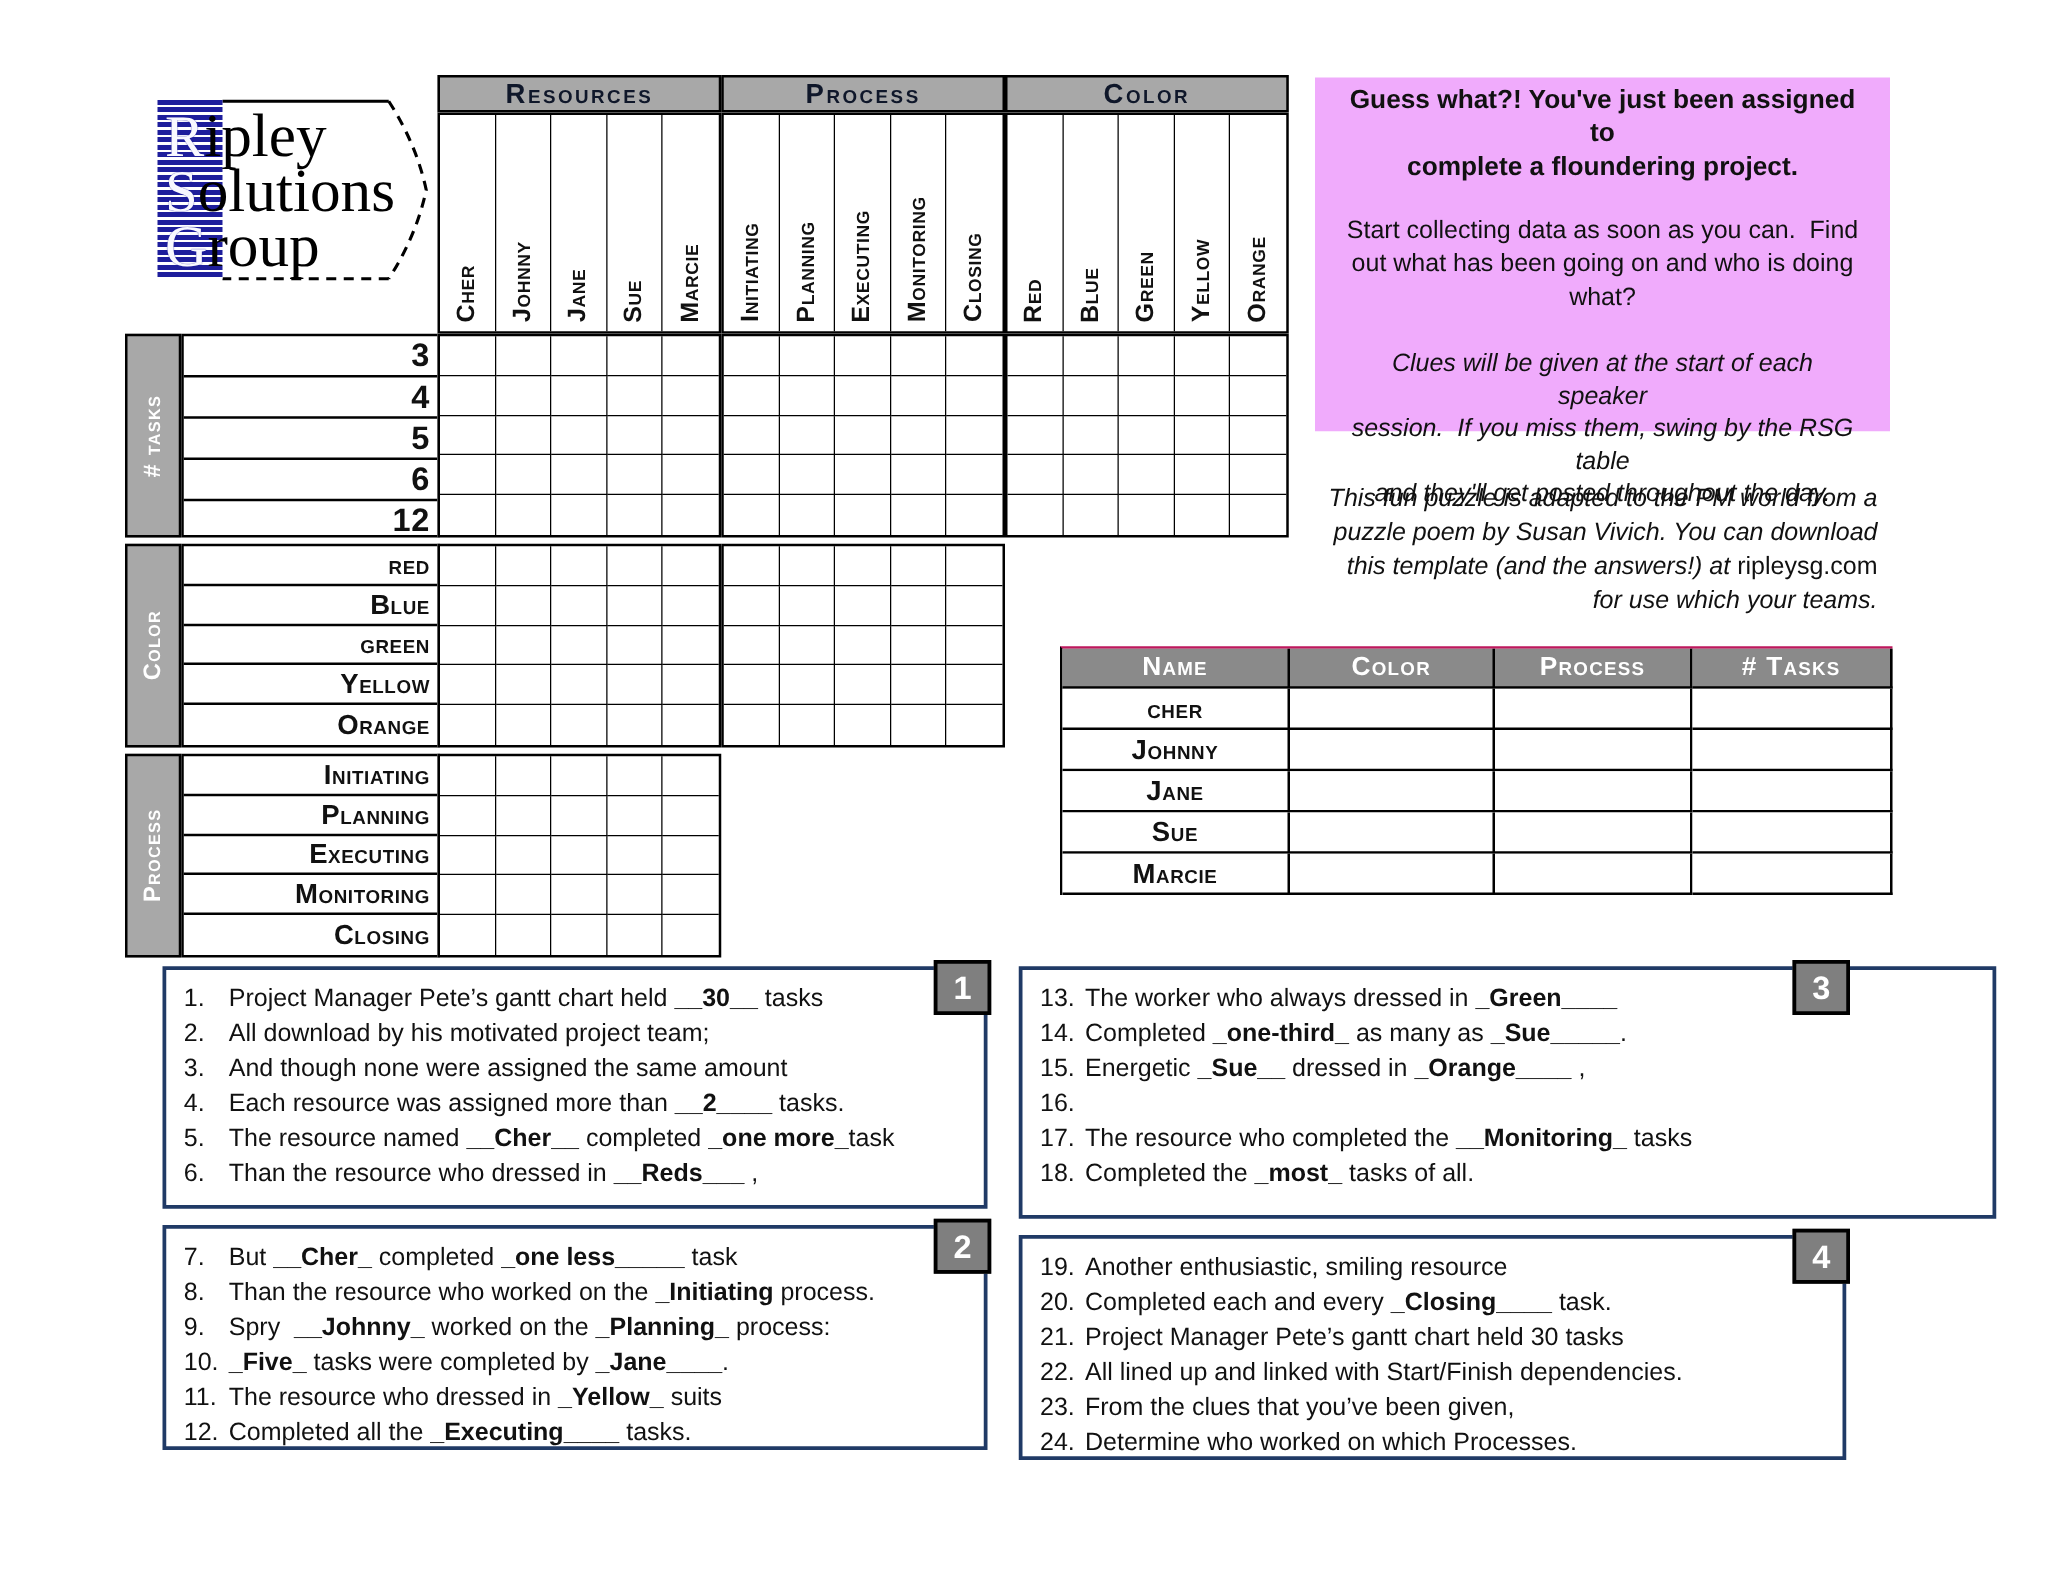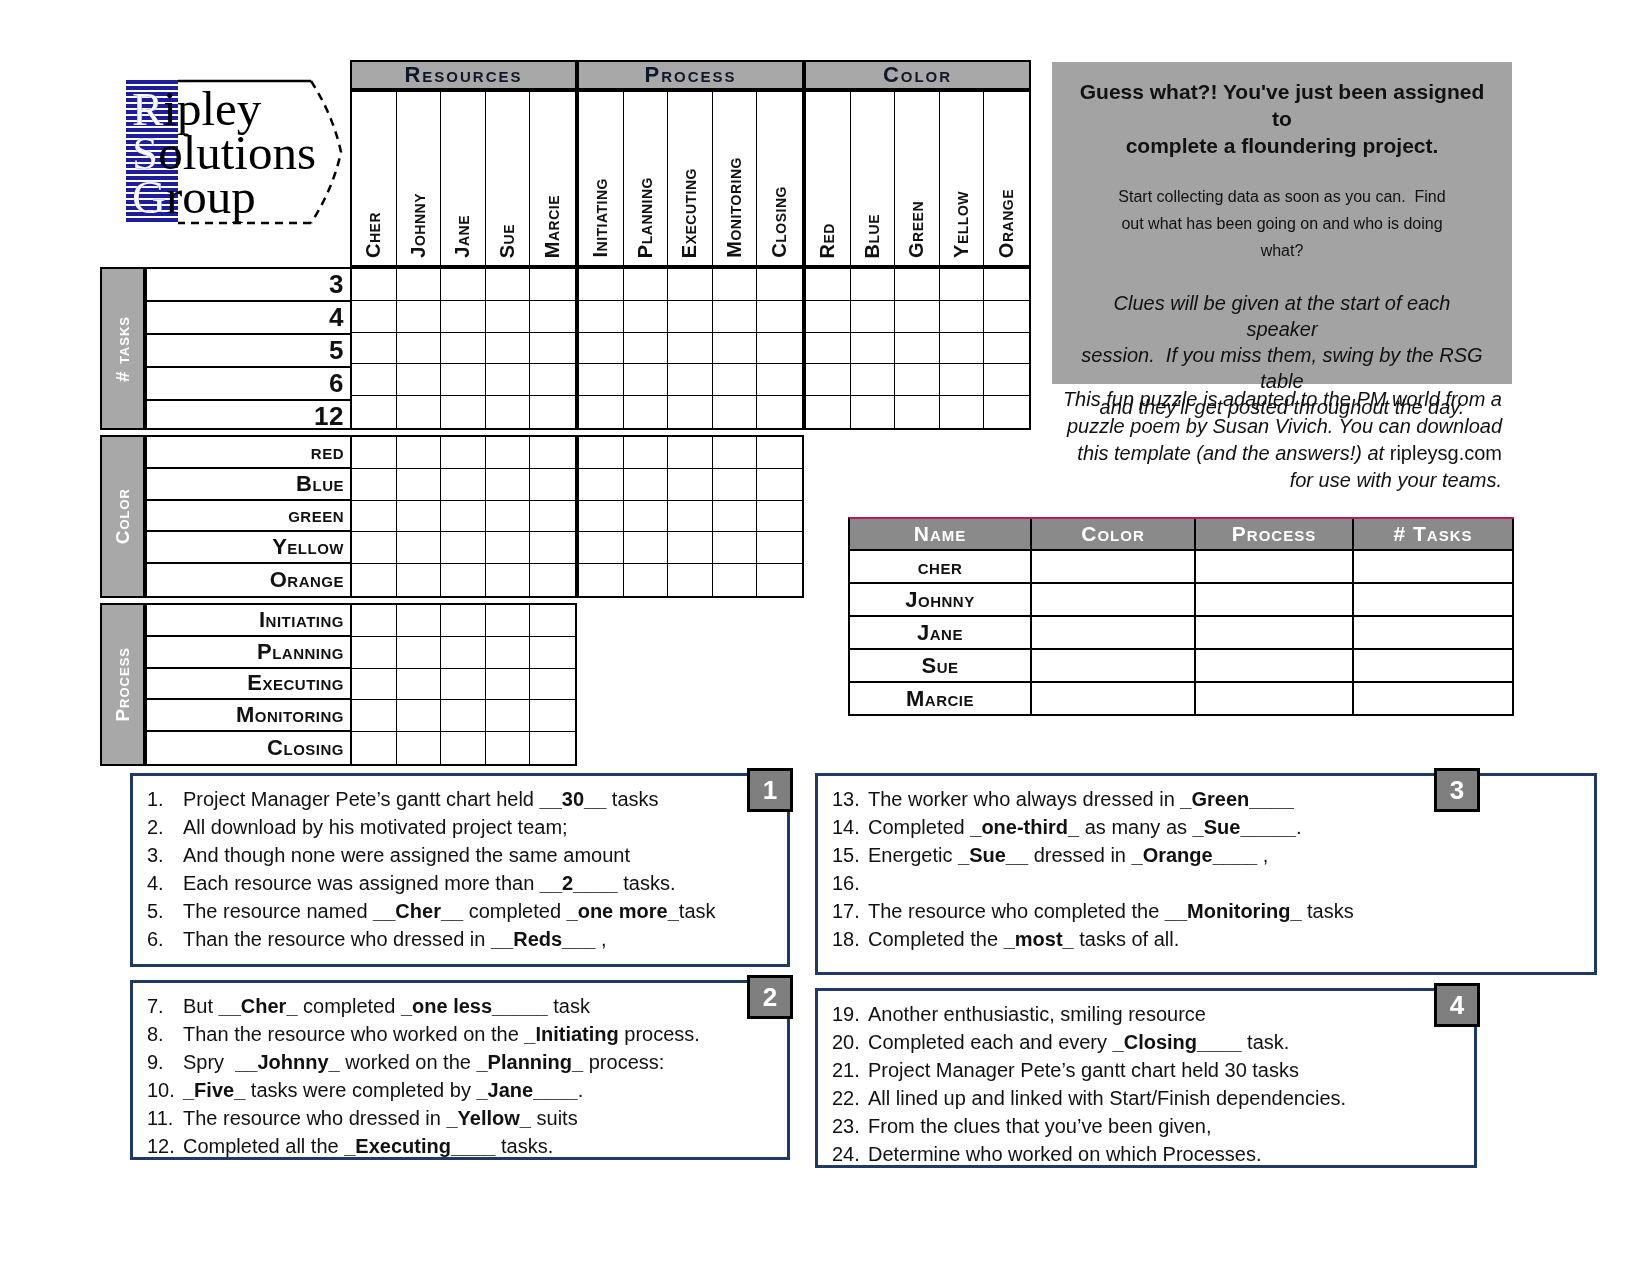--- a/index.html
+++ b/index.html
@@ -38,24 +38,24 @@
   .cblock{border:2px solid #000;display:grid;grid-template-columns:repeat(5,1fr);grid-template-rows:repeat(5,1fr);background:#fff;}
   .cell{border-right:1px solid #000;border-bottom:1px solid #000;}
   .cell.nr{border-right:none;}.cell.nb{border-bottom:none;}
   .lblock{border:2px solid #000;display:grid;grid-template-rows:repeat(5,1fr);background:#fff;}
   .lrow{display:flex;align-items:center;justify-content:flex-end;padding-right:6px;border-bottom:2px solid #000;
     font-weight:bold;font-variant:small-caps;font-size:22px;letter-spacing:.5px;}
   .lrow.num{font-size:26px;font-variant:normal;}
   .lrow.last{border-bottom:none;}
 
   
-  #infoBox{left:1052px;top:62px;width:460px;height:322px;background:#a3a3a3;
-    padding:16px 24px;text-align:center;}
+  #infoBox{left:1052px;top:62px;width:460px;height:283px;background:#f0abfc;
+    padding:4px 24px;text-align:center;}
   #infoBox .hd{font-weight:bold;font-size:21px;line-height:27px;white-space:pre-wrap;}
-  #infoBox .bd{font-size:16px;line-height:27px;margin-top:24px;white-space:pre-wrap;}
+  #infoBox .bd{font-size:20px;line-height:27px;margin-top:24px;white-space:pre-wrap;}
   #infoBox .it{font-style:italic;font-size:20px;line-height:26px;margin-top:26px;white-space:pre-wrap;}
 
   
   #note{left:1052px;top:386px;width:450px;text-align:right;font-style:italic;
     font-size:20px;line-height:27px;}
   .rm{font-style:normal;}
 
   
   #ansTable{left:848px;top:517px;border-left:2px solid #000;border-top:2px solid #be185d;display:grid;}
   .acell{border-right:2px solid #000;border-bottom:2px solid #000;display:flex;align-items:center;justify-content:center;background:#fff;}
@@ -361,21 +361,21 @@
 what?</div>
   <div class="it">Clues will be given at the start of each speaker
 session.  If you miss them, swing by the RSG table
 and they'll get posted throughout the day.</div>
 </div>
 
 <div class="abs" id="note">
     <div>This fun puzzle is adapted to the PM world from a</div>
     <div>puzzle poem by Susan Vivich.  You can download</div>
     <div>this template (and the answers!) at <span class="rm">ripleysg.com</span></div>
-    <div>for use with your teams.</div>
+    <div>for use which your teams.</div>
   </div>
 
 <div class="abs" id="ansTable" style="grid-template-columns: 182px 164px 158px 160px; grid-template-rows: 32px 33px 33px 33px 33px 33px;">
     <div class="acell head">Name</div>
     <div class="acell head">Color</div>
     <div class="acell head">Process</div>
     <div class="acell head"># Tasks</div>
     <div class="acell name">cher</div>
     <div class="acell"></div>
     <div class="acell"></div>

